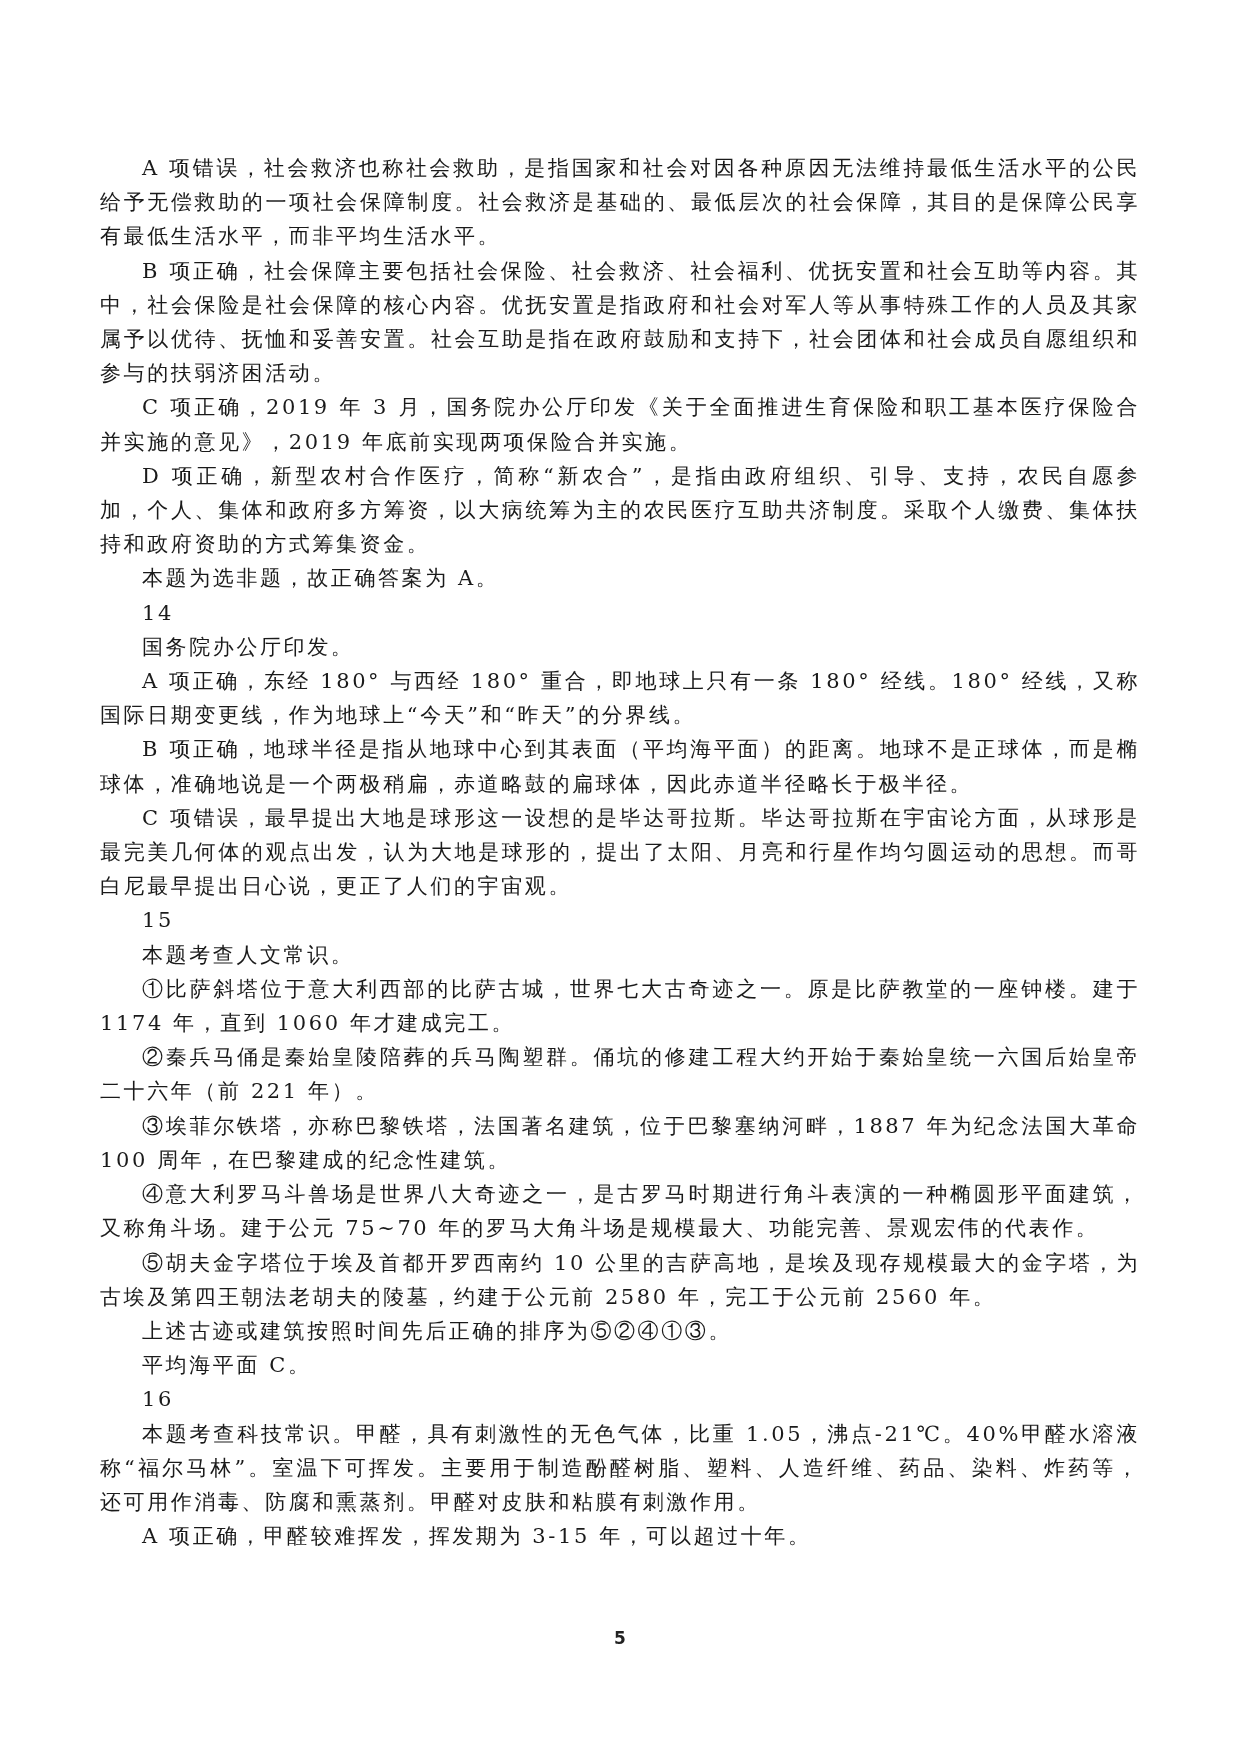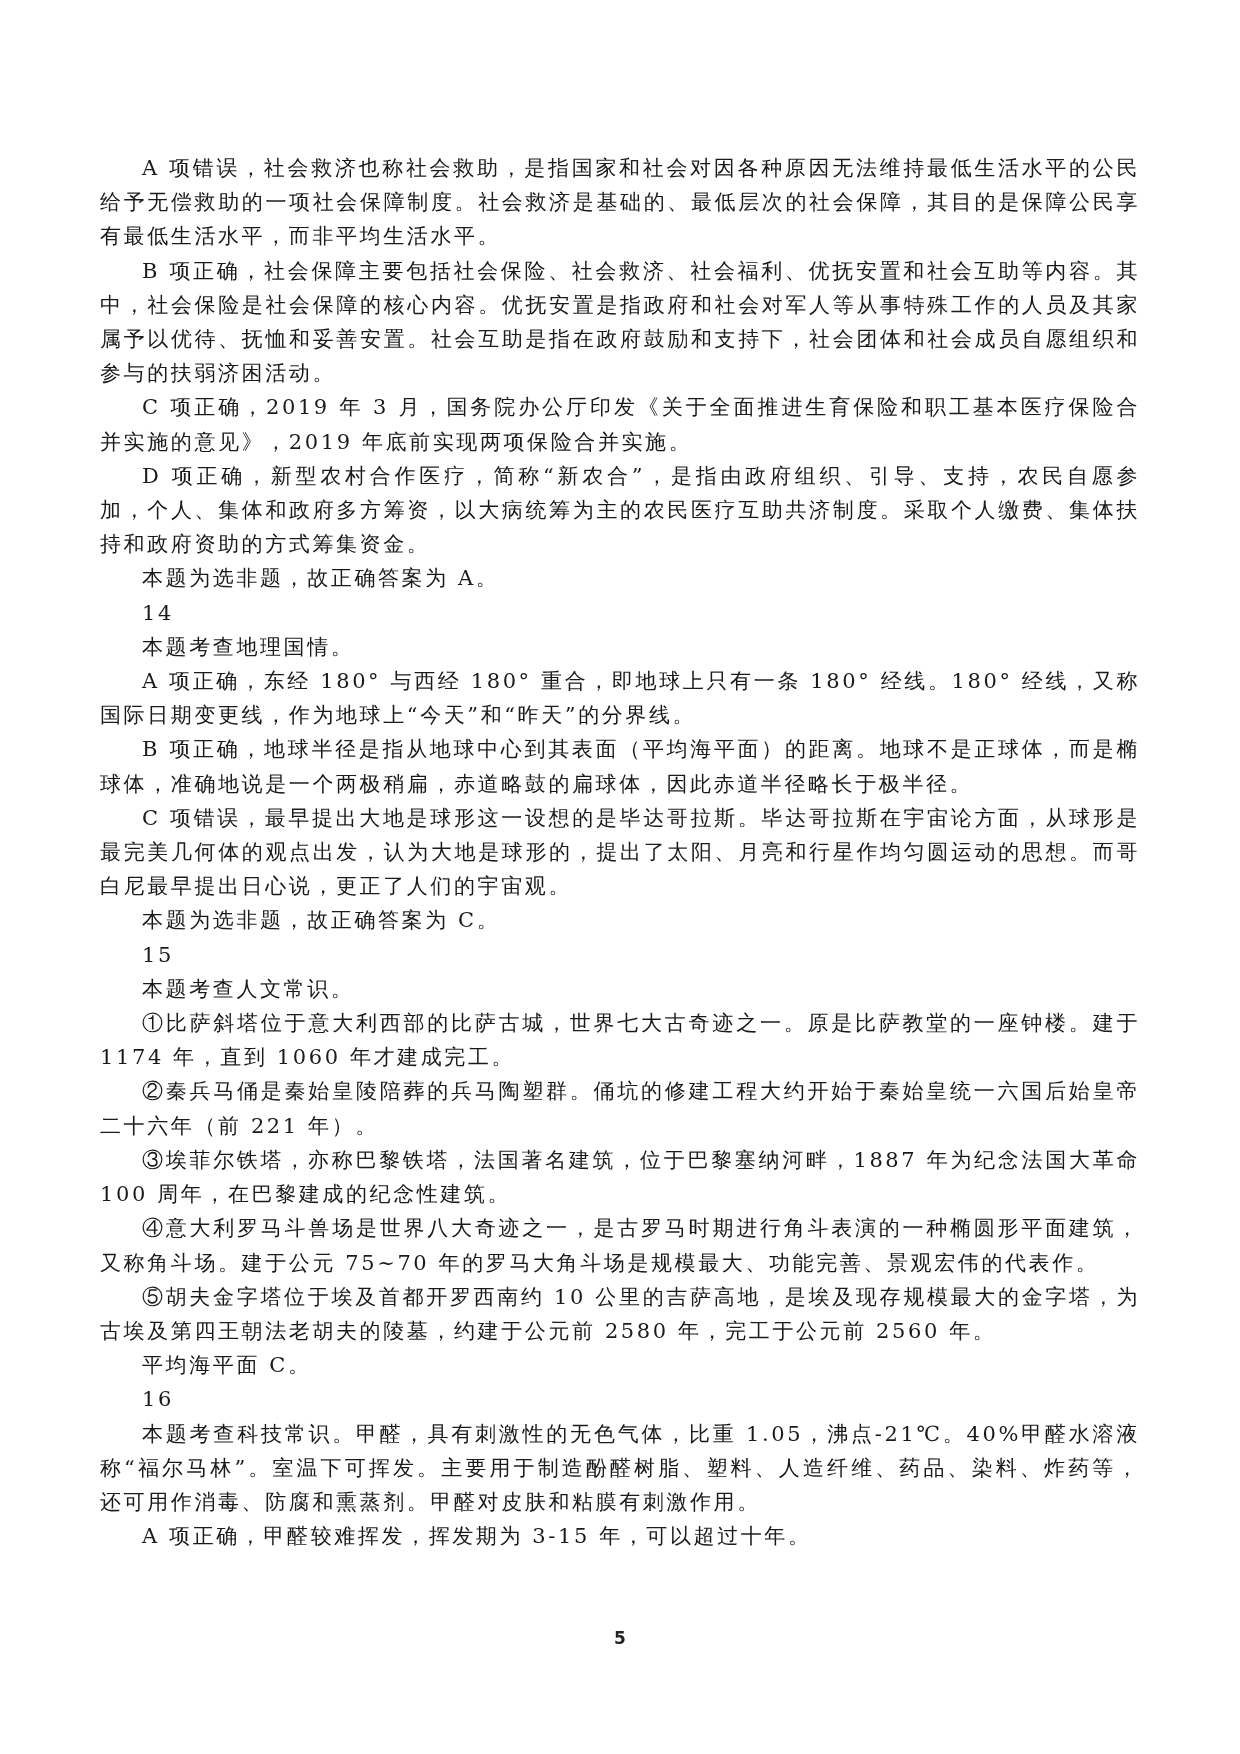--- a/index.html
+++ b/index.html
@@ -53,31 +53,31 @@
 <body>
 
 <div class="page">
   <div class="content">
     <p class="para">A 项错误，社会救济也称社会救助，是指国家和社会对因各种原因无法维持最低生活水平的公民给予无偿救助的一项社会保障制度。社会救济是基础的、最低层次的社会保障，其目的是保障公民享有最低生活水平，而非平均生活水平。</p>
     <p class="para">B 项正确，社会保障主要包括社会保险、社会救济、社会福利、优抚安置和社会互助等内容。其中，社会保险是社会保障的核心内容。优抚安置是指政府和社会对军人等从事特殊工作的人员及其家属予以优待、抚恤和妥善安置。社会互助是指在政府鼓励和支持下，社会团体和社会成员自愿组织和参与的扶弱济困活动。</p>
     <p class="para">C 项正确，2019 年 3 月，国务院办公厅印发《关于全面推进生育保险和职工基本医疗保险合并实施的意见》，2019 年底前实现两项保险合并实施。</p>
     <p class="para">D 项正确，新型农村合作医疗，简称“新农合”，是指由政府组织、引导、支持，农民自愿参加，个人、集体和政府多方筹资，以大病统筹为主的农民医疗互助共济制度。采取个人缴费、集体扶持和政府资助的方式筹集资金。</p>
     <p class="para">本题为选非题，故正确答案为 A。</p>
     <p class="para">14</p>
-    <p class="para">本题考查地理国情。</p>
+    <p class="para">国务院办公厅印发。</p>
     <p class="para">A 项正确，东经 180° 与西经 180° 重合，即地球上只有一条 180° 经线。180° 经线，又称国际日期变更线，作为地球上“今天”和“昨天”的分界线。</p>
     <p class="para">B 项正确，地球半径是指从地球中心到其表面（平均海平面）的距离。地球不是正球体，而是椭球体，准确地说是一个两极稍扁，赤道略鼓的扁球体，因此赤道半径略长于极半径。</p>
     <p class="para">C 项错误，最早提出大地是球形这一设想的是毕达哥拉斯。毕达哥拉斯在宇宙论方面，从球形是最完美几何体的观点出发，认为大地是球形的，提出了太阳、月亮和行星作均匀圆运动的思想。而哥白尼最早提出日心说，更正了人们的宇宙观。</p>
-    <p class="para">本题为选非题，故正确答案为 C。</p>
     <p class="para">15</p>
     <p class="para">本题考查人文常识。</p>
     <p class="para">①比萨斜塔位于意大利西部的比萨古城，世界七大古奇迹之一。原是比萨教堂的一座钟楼。建于 1174 年，直到 1060 年才建成完工。</p>
     <p class="para">②秦兵马俑是秦始皇陵陪葬的兵马陶塑群。俑坑的修建工程大约开始于秦始皇统一六国后始皇帝二十六年（前 221 年）。</p>
     <p class="para">③埃菲尔铁塔，亦称巴黎铁塔，法国著名建筑，位于巴黎塞纳河畔，1887 年为纪念法国大革命 100 周年，在巴黎建成的纪念性建筑。</p>
     <p class="para">④意大利罗马斗兽场是世界八大奇迹之一，是古罗马时期进行角斗表演的一种椭圆形平面建筑，又称角斗场。建于公元 75~70 年的罗马大角斗场是规模最大、功能完善、景观宏伟的代表作。</p>
     <p class="para">⑤胡夫金字塔位于埃及首都开罗西南约 10 公里的吉萨高地，是埃及现存规模最大的金字塔，为古埃及第四王朝法老胡夫的陵墓，约建于公元前 2580 年，完工于公元前 2560 年。</p>
+    <p class="para">上述古迹或建筑按照时间先后正确的排序为⑤②④①③。</p>
     <p class="para">平均海平面 C。</p>
     <p class="para">16</p>
     <p class="para">本题考查科技常识。甲醛，具有刺激性的无色气体，比重 1.05，沸点-21℃。40%甲醛水溶液称“福尔马林”。室温下可挥发。主要用于制造酚醛树脂、塑料、人造纤维、药品、染料、炸药等，还可用作消毒、防腐和熏蒸剂。甲醛对皮肤和粘膜有刺激作用。</p>
     <p class="para">A 项正确，甲醛较难挥发，挥发期为 3-15 年，可以超过十年。</p>
   </div>
   <div class="page-number">5</div>
 </div>
 
 </body></html>

